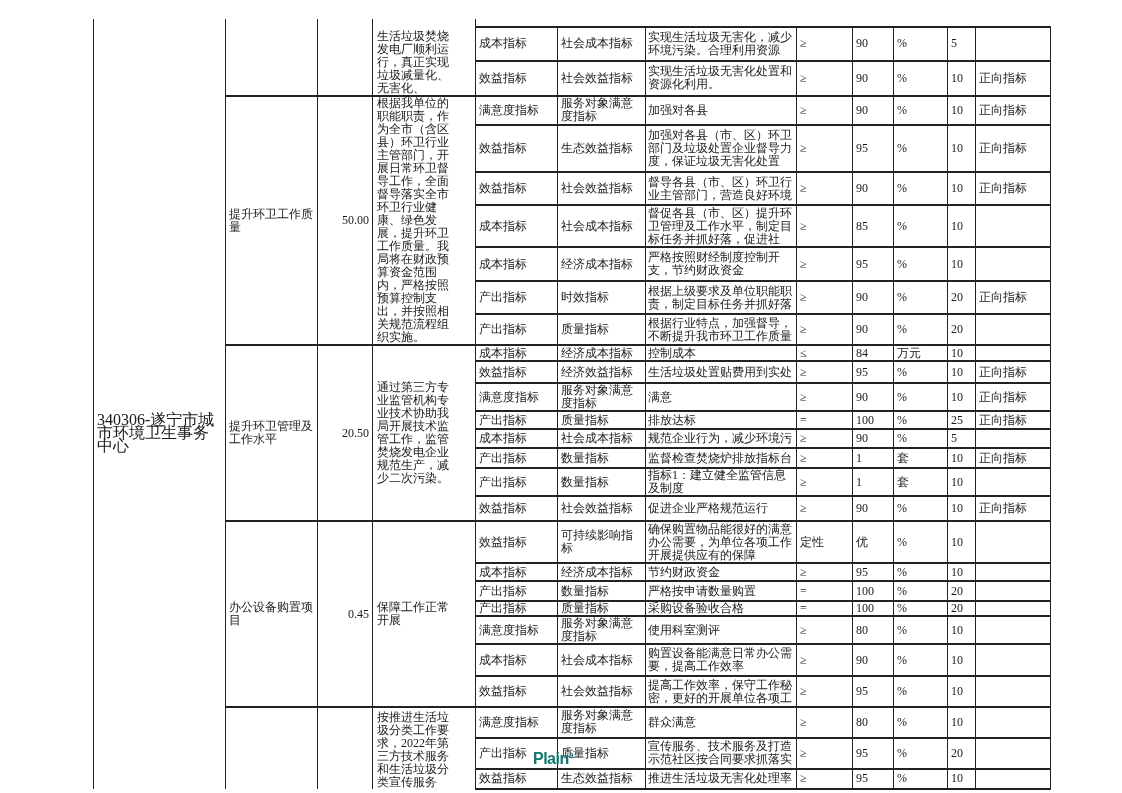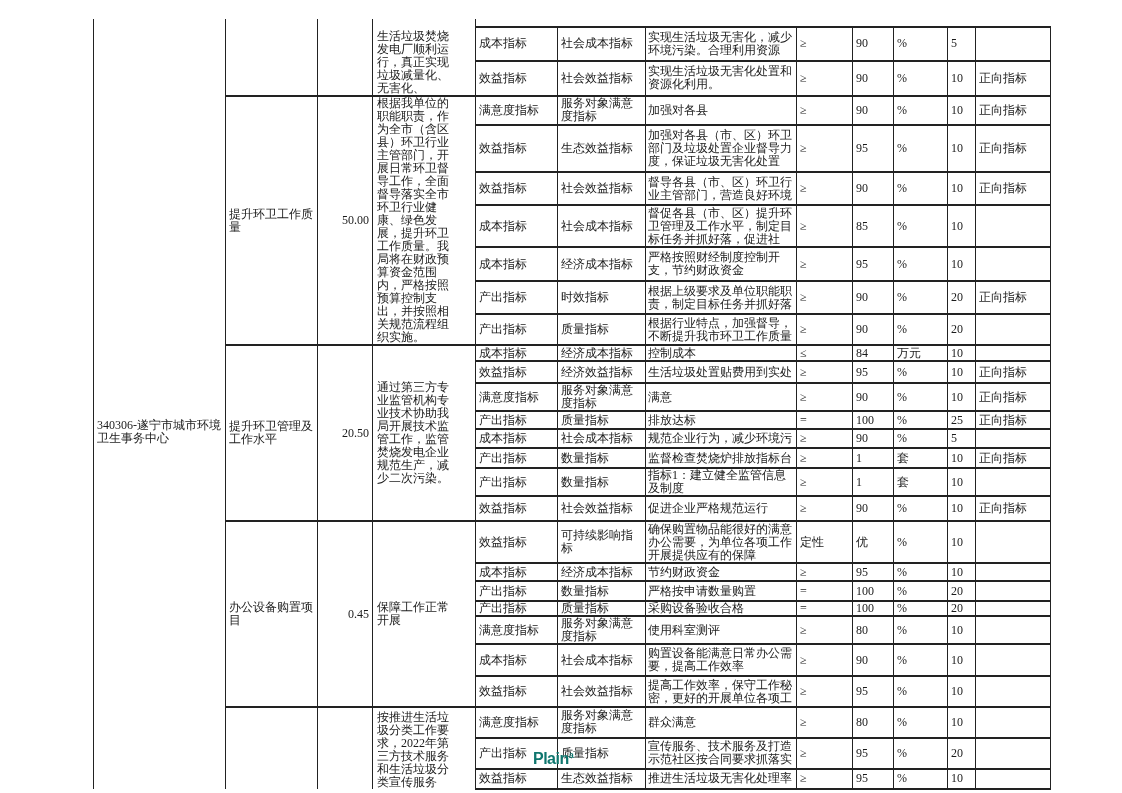--- a/index.html
+++ b/index.html
@@ -14,21 +14,21 @@
     border-collapse:collapse;table-layout:fixed;width:957px;
   }
   td{
     border:1px solid #222;border-top-width:2px;border-bottom-width:2px;
     padding:0 3px;vertical-align:middle;overflow:hidden;word-break:break-all;
   }
   td.nt{border-top:none;}
   td.nb{border-bottom:none;}
   td.vtop{vertical-align:top;padding-top:3px;}
   td.amt{text-align:right;}
-  td.unitcell{padding:48px 3px 0 3px;font-size:12px;vertical-align:middle;}
+  td.unitcell{padding:48px 3px 0 3px;font-size:16px;vertical-align:middle;}
   td.pdesc{padding-left:4px;padding-right:20px;}
   td.idesc{padding-left:2px;padding-right:2px;}
   .stub{position:absolute;top:19px;height:8px;width:1px;background:#222;}
   .watermark{
     position:absolute;left:533px;top:747px;z-index:5;color:#0f766e;
     font-family:"Liberation Sans","DejaVu Sans",sans-serif;
     font-weight:bold;font-size:16px;letter-spacing:-0.5px;line-height:16px;
   }
   .watermark sup{font-size:9px;}
 </style>

